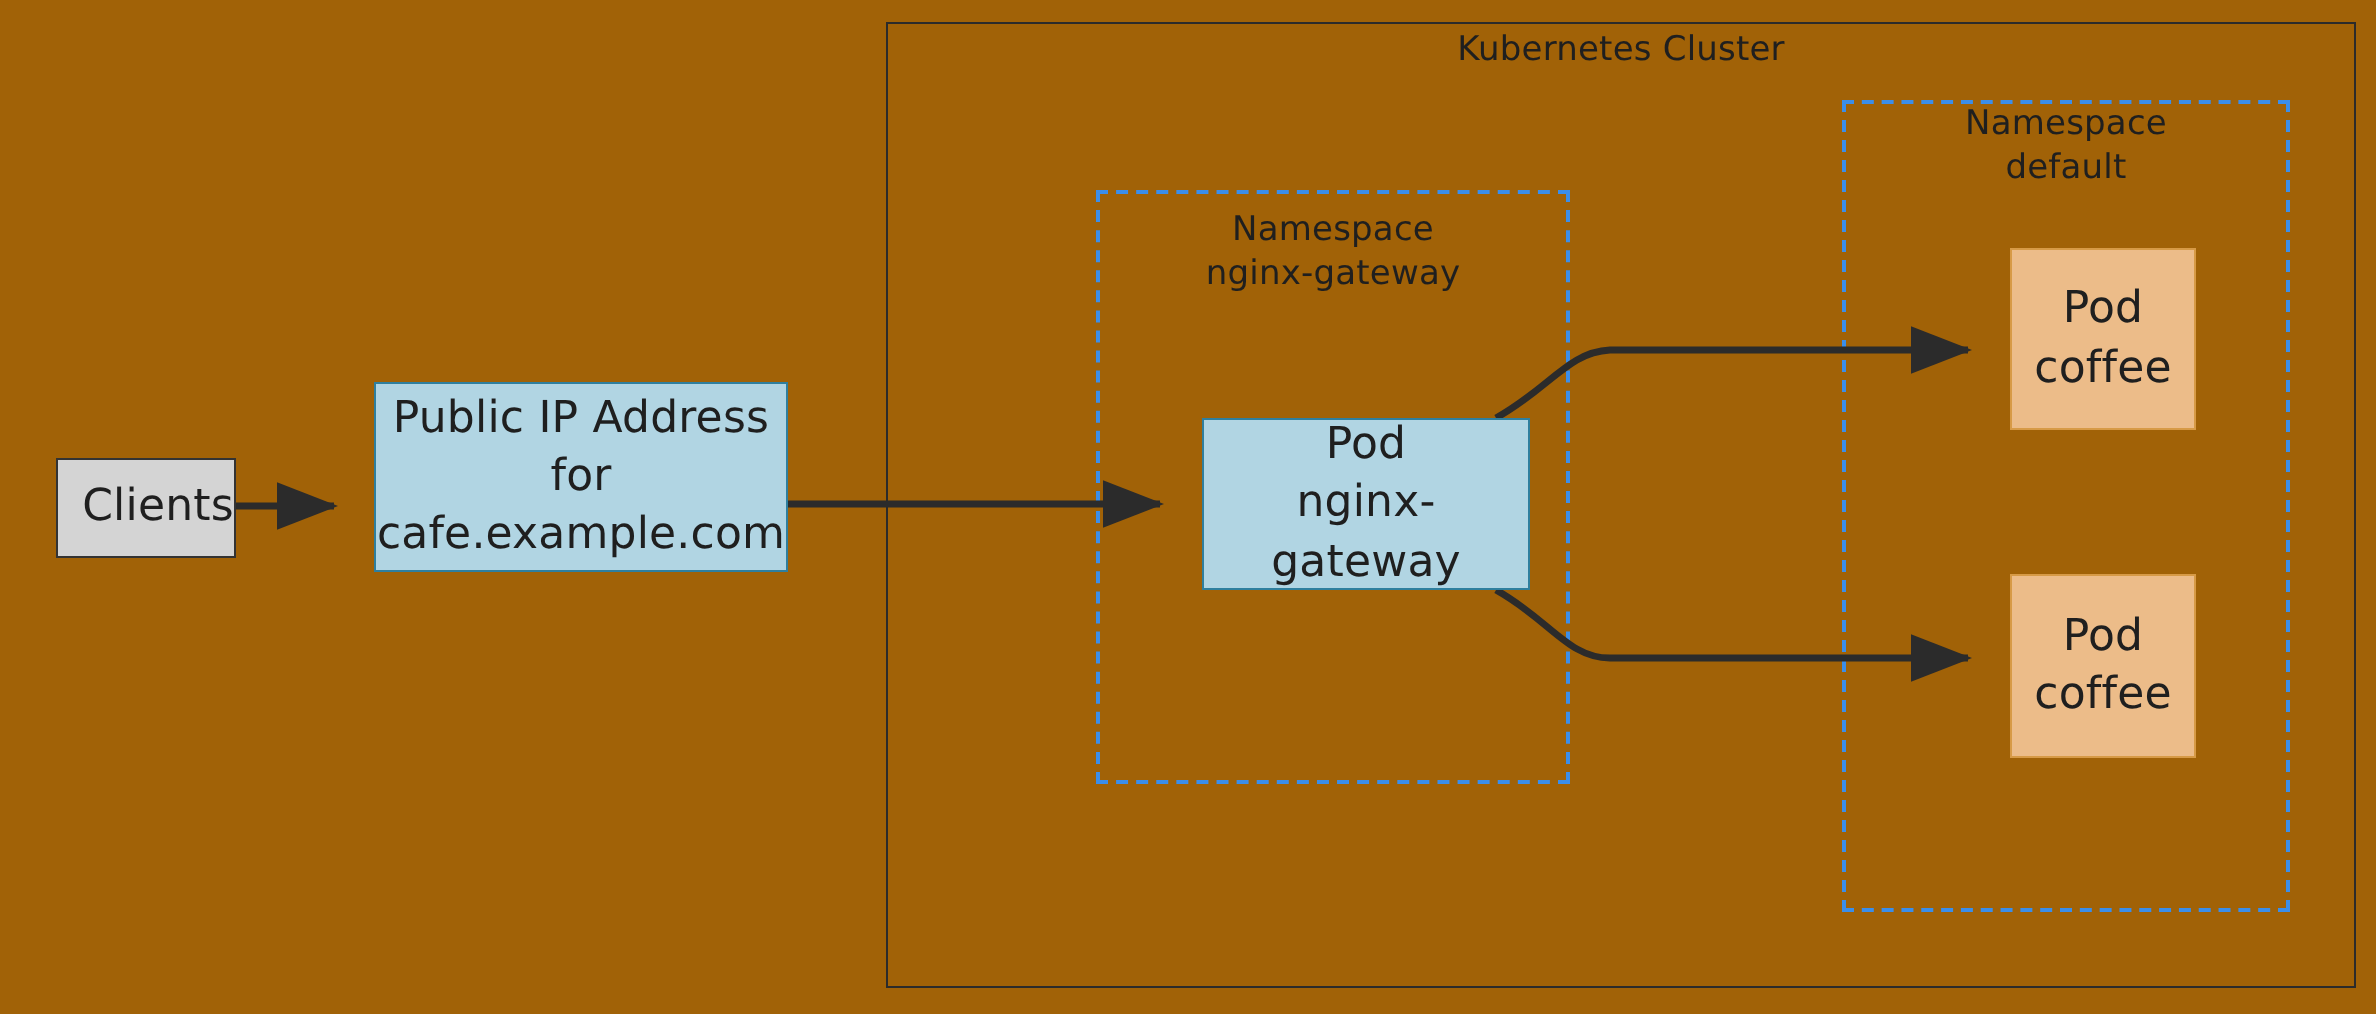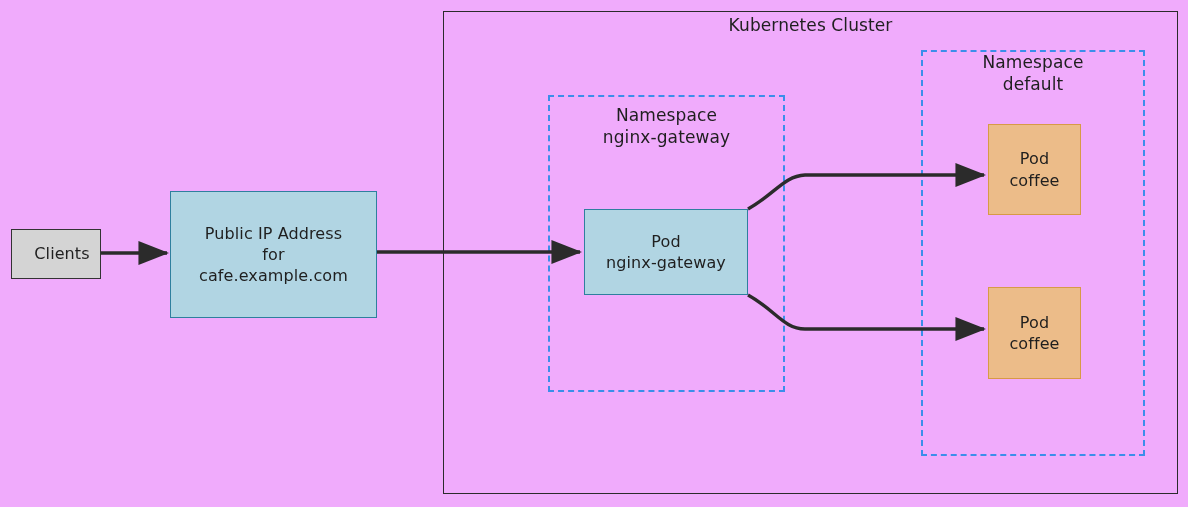--- a/index.html
+++ b/index.html
@@ -8,43 +8,44 @@
     padding: 0;
     background: #ffffff;
   }
   body {
     font-family: "DejaVu Sans", "Liberation Sans", sans-serif;
   }
   #diagram-root {
     position: relative;
     width: 1188px;
     height: 507px;
-    background: #f0abfc;
+    background: #a16207;
     overflow: hidden;
   }
   svg.layer {
     position: absolute;
     left: 0;
     top: 0;
     width: 1188px;
     height: 507px;
     overflow: visible;
   }
   .node {
     position: absolute;
     box-sizing: border-box;
     display: flex;
     align-items: center;
     justify-content: center;
     text-align: center;
     color: #1f1f1f;
-    font-size: 16px;
+    font-size: 22px;
     line-height: 1.32;
     white-space: pre-line;
     letter-spacing: 0.1px;
+    margin-left: 17px;
   }
   .node-clients {
     background: #d4d4d4;
     border: 1.4px solid #333333;
   }
   .node-blue {
     background: #b1d5e3;
     border: 1.4px solid #2f7f9e;
   }
   .node-orange {
@@ -109,21 +110,21 @@
       <path d="M 748,209 C 775,194 784,176 805,175 L 984,175" fill="none" stroke="#2b2b2b" stroke-width="3.4" marker-end="url(#arrowhead)"></path>
     </g>
 
     <g>
       <path d="M 748,295 C 775,310 784,329 805,329 L 984,329" fill="none" stroke="#2b2b2b" stroke-width="3.4" marker-end="url(#arrowhead)"></path>
     </g>
   </svg>
 
   <div class="node node-clients" style="left:11px; top:229px; width:90px; height:50px;padding-left:12px;">Clients</div>
 
-  <div class="node node-blue" style="left:170px; top:191px; width:207px; height:127px;">Public IP Address
+  <div class="node node-blue" style="left:170px; top:191px; width:207px; height:95px;">Public IP Address
 for
 cafe.example.com</div>
 
   <div class="node node-blue" style="left:584px; top:209px; width:164px; height:86px;">Pod
 nginx-gateway</div>
 
   <div class="node node-orange" style="left:988px; top:124px; width:93px; height:91px;">Pod
 coffee</div>
 
   <div class="node node-orange" style="left:988px; top:287px; width:93px; height:92px;">Pod

